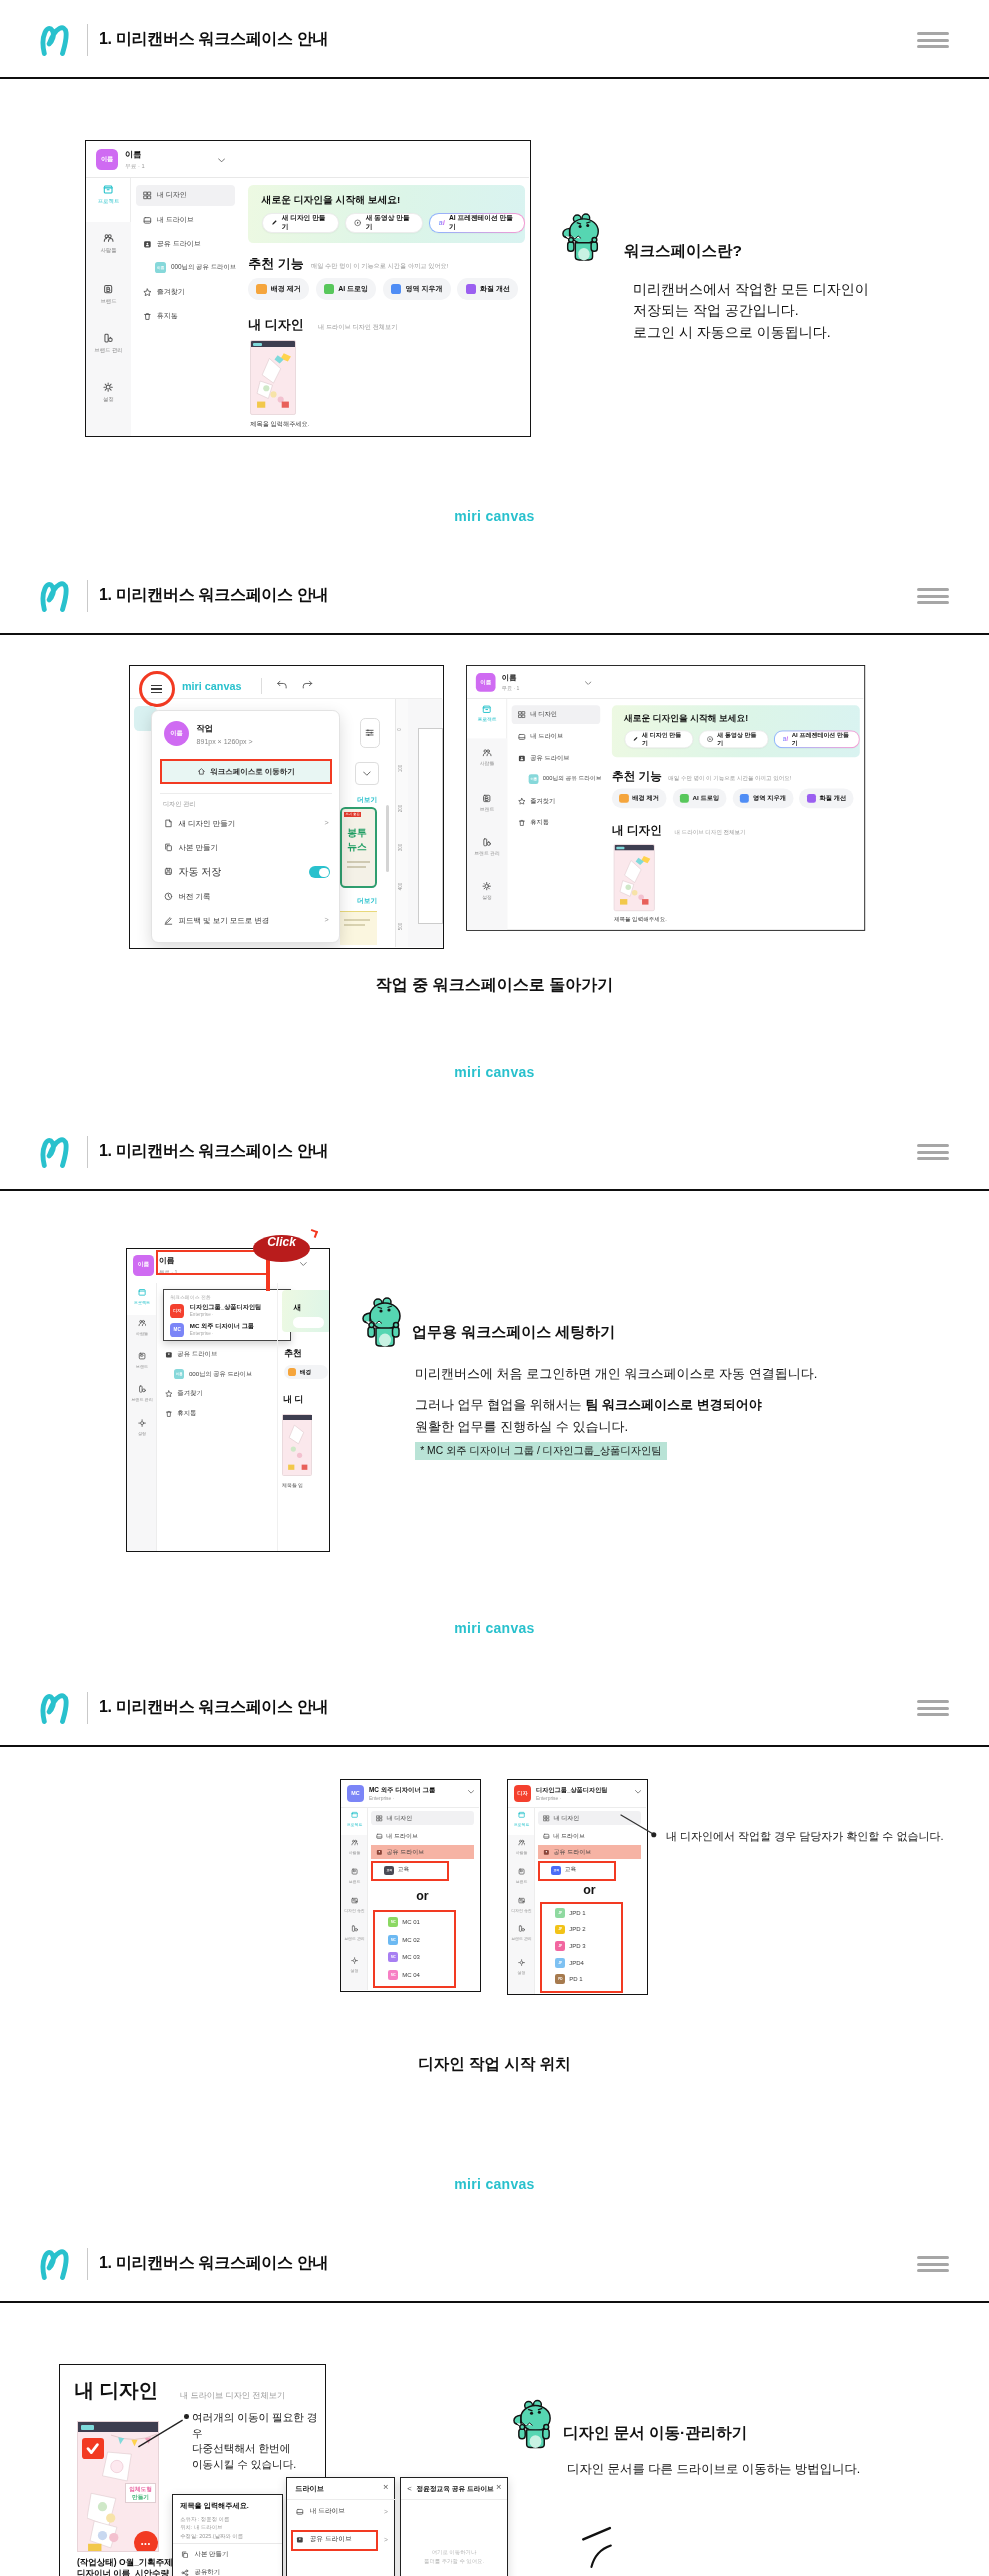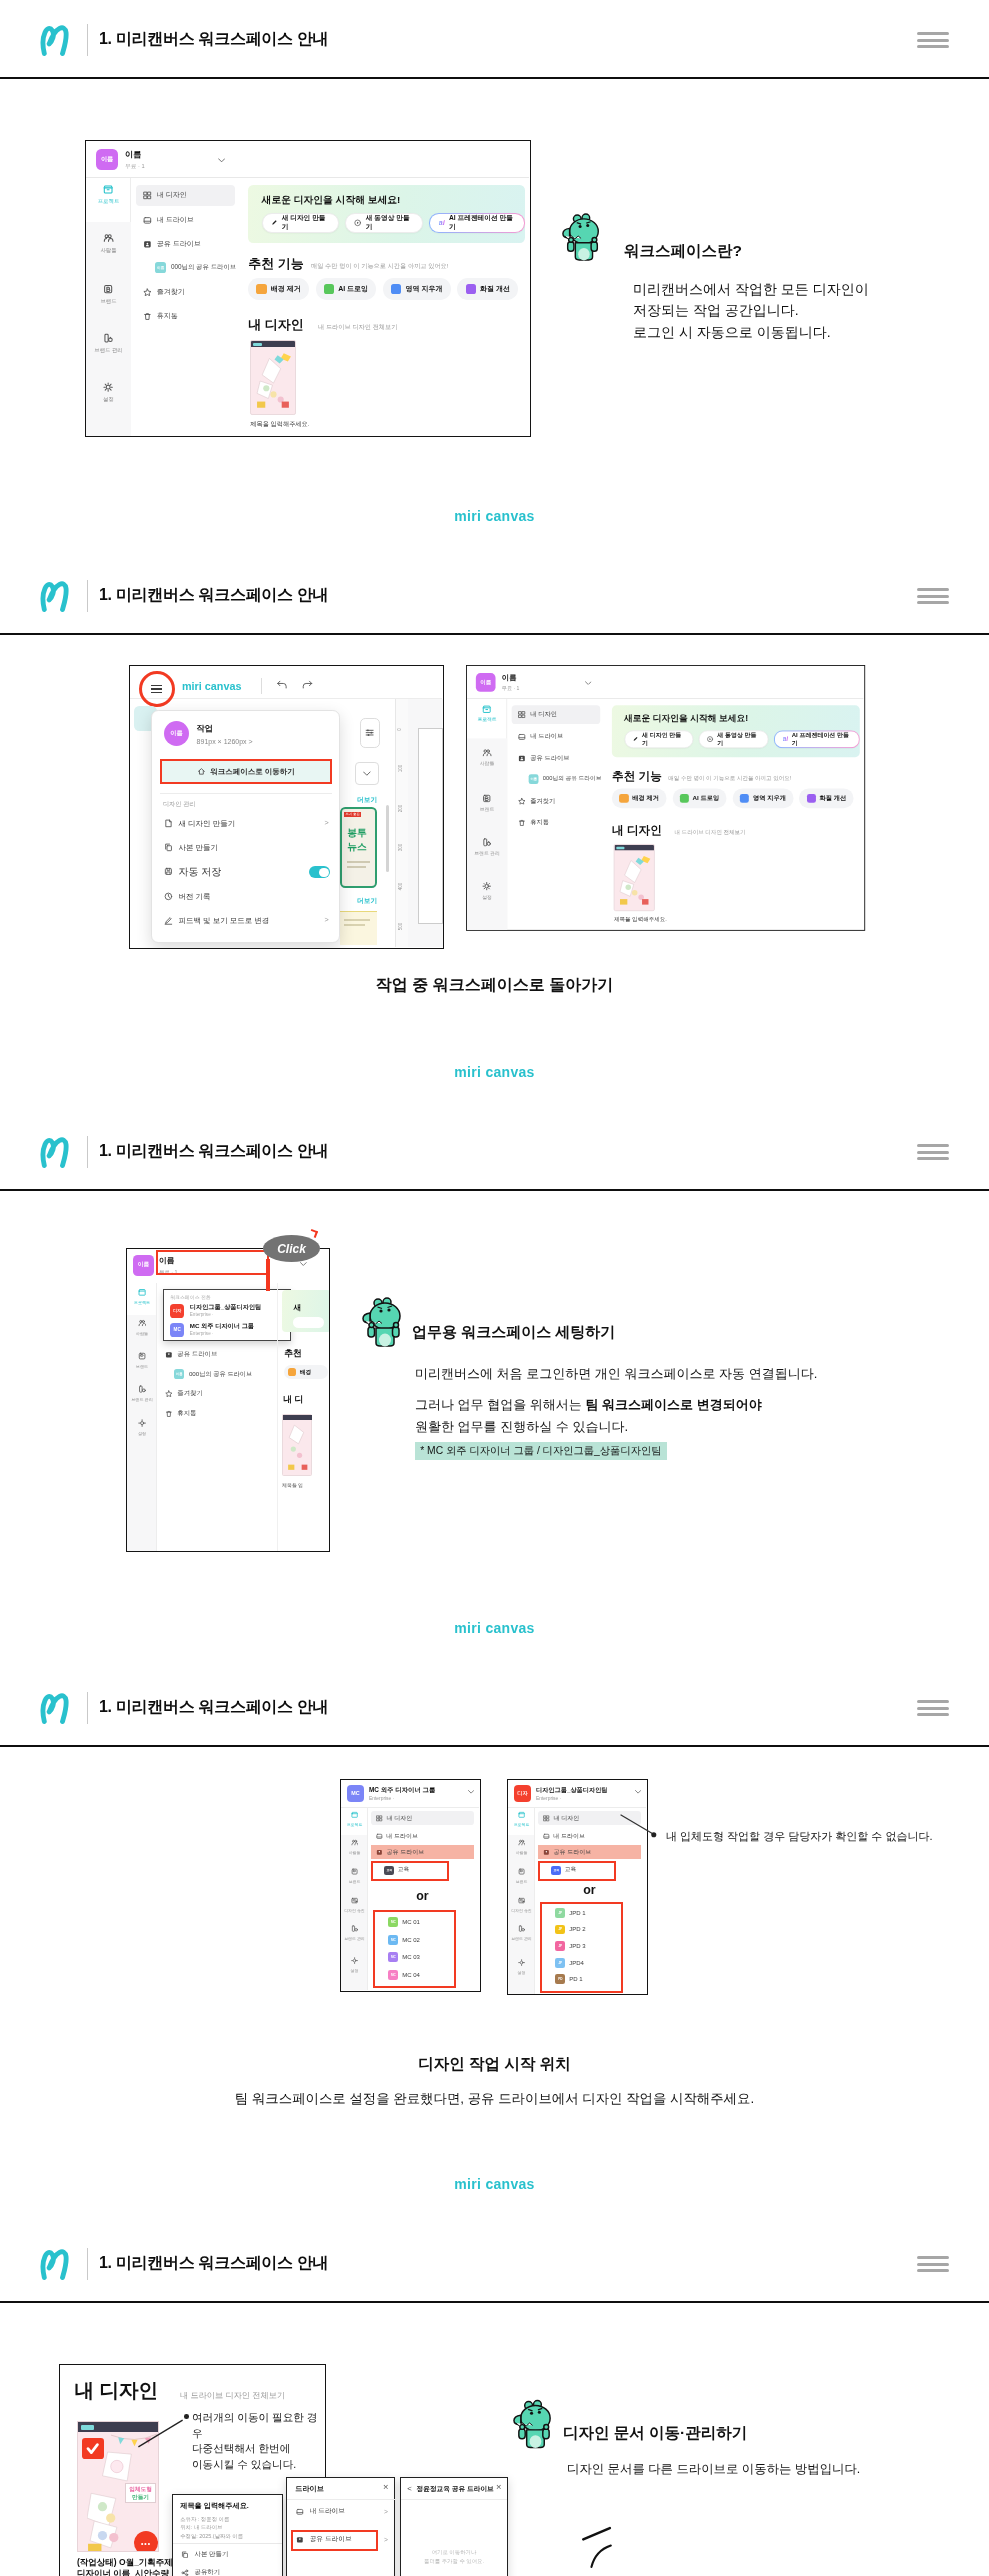--- a/index.html
+++ b/index.html
@@ -665,21 +665,21 @@
             <circle cx="14" cy="52" r="5" fill="#cfe8c8"></circle>
             <circle cx="26" cy="64" r="5" fill="#f3c1cf"></circle>
             <rect x="4" y="82" width="12" height="10" fill="#f2c84b"></rect>
             <rect x="30" y="82" width="11" height="10" fill="#e8605a"></rect>
           </svg>
       </div>
       <div class="abs" style="left:4.1px;top:199px;font-size:4.9px;color:#444">제목을 입</div>
     </div>
   </div>
 
-  <div class="abs" style="left:263px;top:123px;width:57px;height:27px;background:#737373;border-radius:50%;display:flex;align-items:center;justify-content:center;z-index:5">
+  <div class="abs" style="left:253px;top:123px;width:57px;height:27px;background:#b91c1c;border-radius:50%;display:flex;justify-content:center;z-index:5">
     <span style="color:#fff;font-size:12px;font-weight:800;font-style:italic">Click</span>
   </div>
   <div class="abs" style="left:310px;top:118px;width:7.2px;height:7.2px;border-right:2.1px solid #f4371f;border-top:2.1px solid #f4371f;transform:rotate(20deg)"></div>
   <div class="abs" style="left:266px;top:147px;width:3.6px;height:32px;background:#f4371f;z-index:4"></div>
 
   <svg class="mascot" style="left:361px;top:184px" width="45" height="52" viewBox="0 0 90 104">
     <g stroke="#111" stroke-width="3" fill="#56d6b2">
       <circle cx="34" cy="14" r="8"></circle>
         <circle cx="52" cy="12" r="8"></circle>
         <ellipse cx="48" cy="40" rx="30" ry="26"></ellipse>
@@ -906,24 +906,23 @@
           <span class="chip" style="width:9.8px;height:9.8px;background:#a67a4e;font-size:3.1px;border-radius:2.1px">PD</span>
           <span>PD 1</span>
         </div>
     </div>
   </div>
 
   <svg class="abs" style="left:618px;top:139px;width:46px;height:36px" viewBox="0 0 90 70" width="46" height="36">
     <path d="M5,15 L68,52" stroke="#333" stroke-width="2.5" fill="none"></path>
       <circle cx="70" cy="54" r="5" fill="#222"></circle>
   </svg>
-  <div class="abs" style="left:666px;top:161px;font-size:11px">내 입체도형 작업할 경우 담당자가 확인할 수 없습니다.</div>
+  <div class="abs" style="left:666px;top:161px;font-size:11px">내 디자인에서 작업할 경우 담당자가 확인할 수 없습니다.</div>
 
   <div class="abs" style="left:0;top:386px;width:989px;text-align:center;font-size:15.5px;font-weight:800">디자인 작업 시작 위치</div>
-  <div class="abs" style="left:0;top:422px;width:989px;text-align:center;font-size:13.4px;font-weight:500">팀 워크스페이스로 설정을 완료했다면, 공유 드라이브에서 디자인 작업을 시작해주세요.</div>
   <div class="sfoot"><span>miri canvas</span></div>
 </section>
 
 <section class="slide">
   <svg class="mlogo" viewBox="0 0 70 80">
     <path d="M12,74 C2,32 20,6 30,22 C36,32 30,46 23,52 M23,52 C38,12 58,8 61,26 C63,42 57,60 53,74" fill="none" stroke="#29c1cd" stroke-width="11" stroke-linecap="round"></path>
   </svg>
   <div class="vbar"></div>
   <div class="stitle">1. 미리캔버스 워크스페이스 안내</div>
   <div class="hamb">

